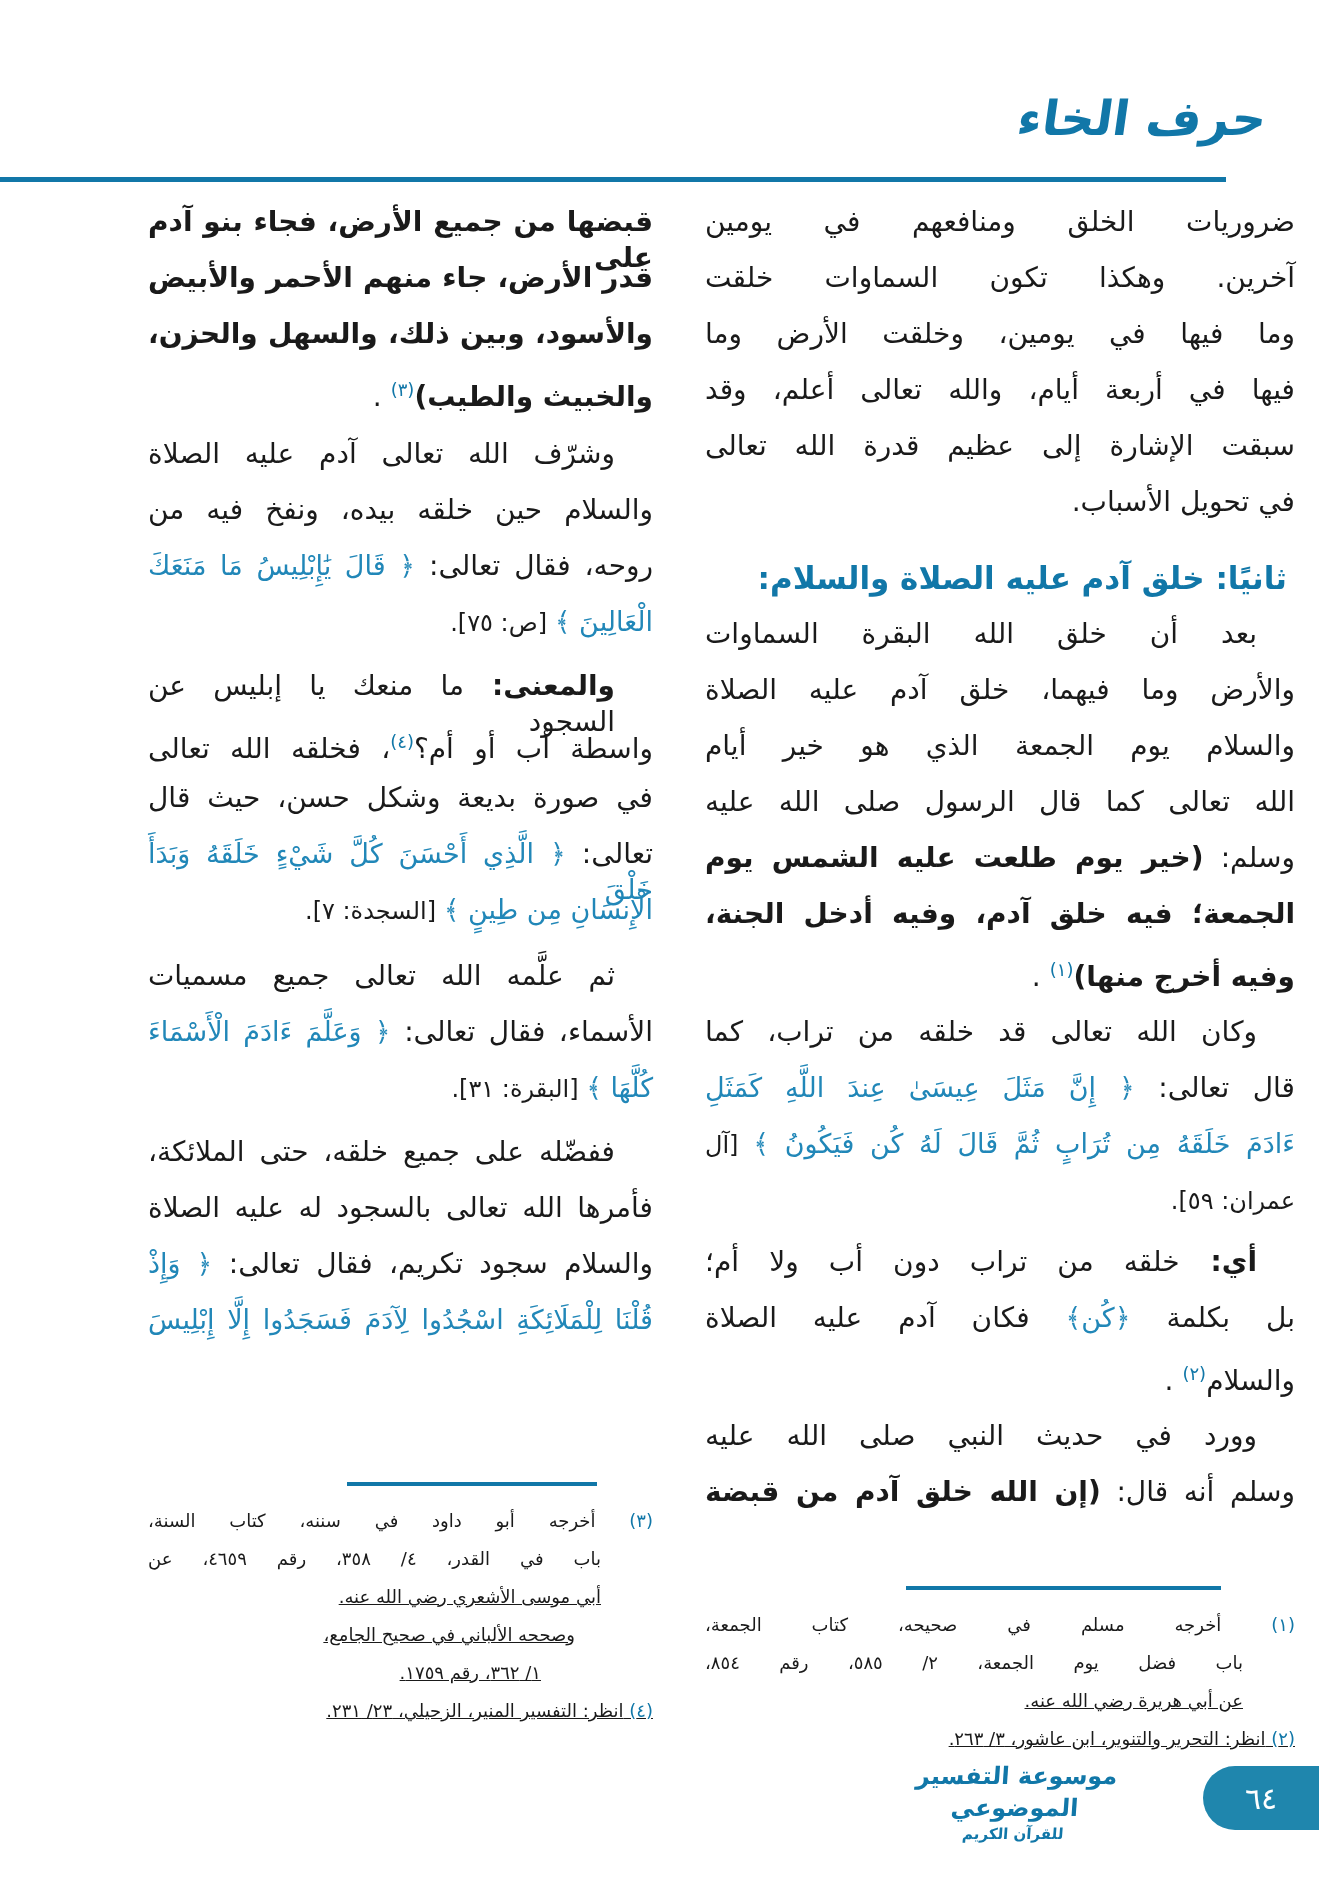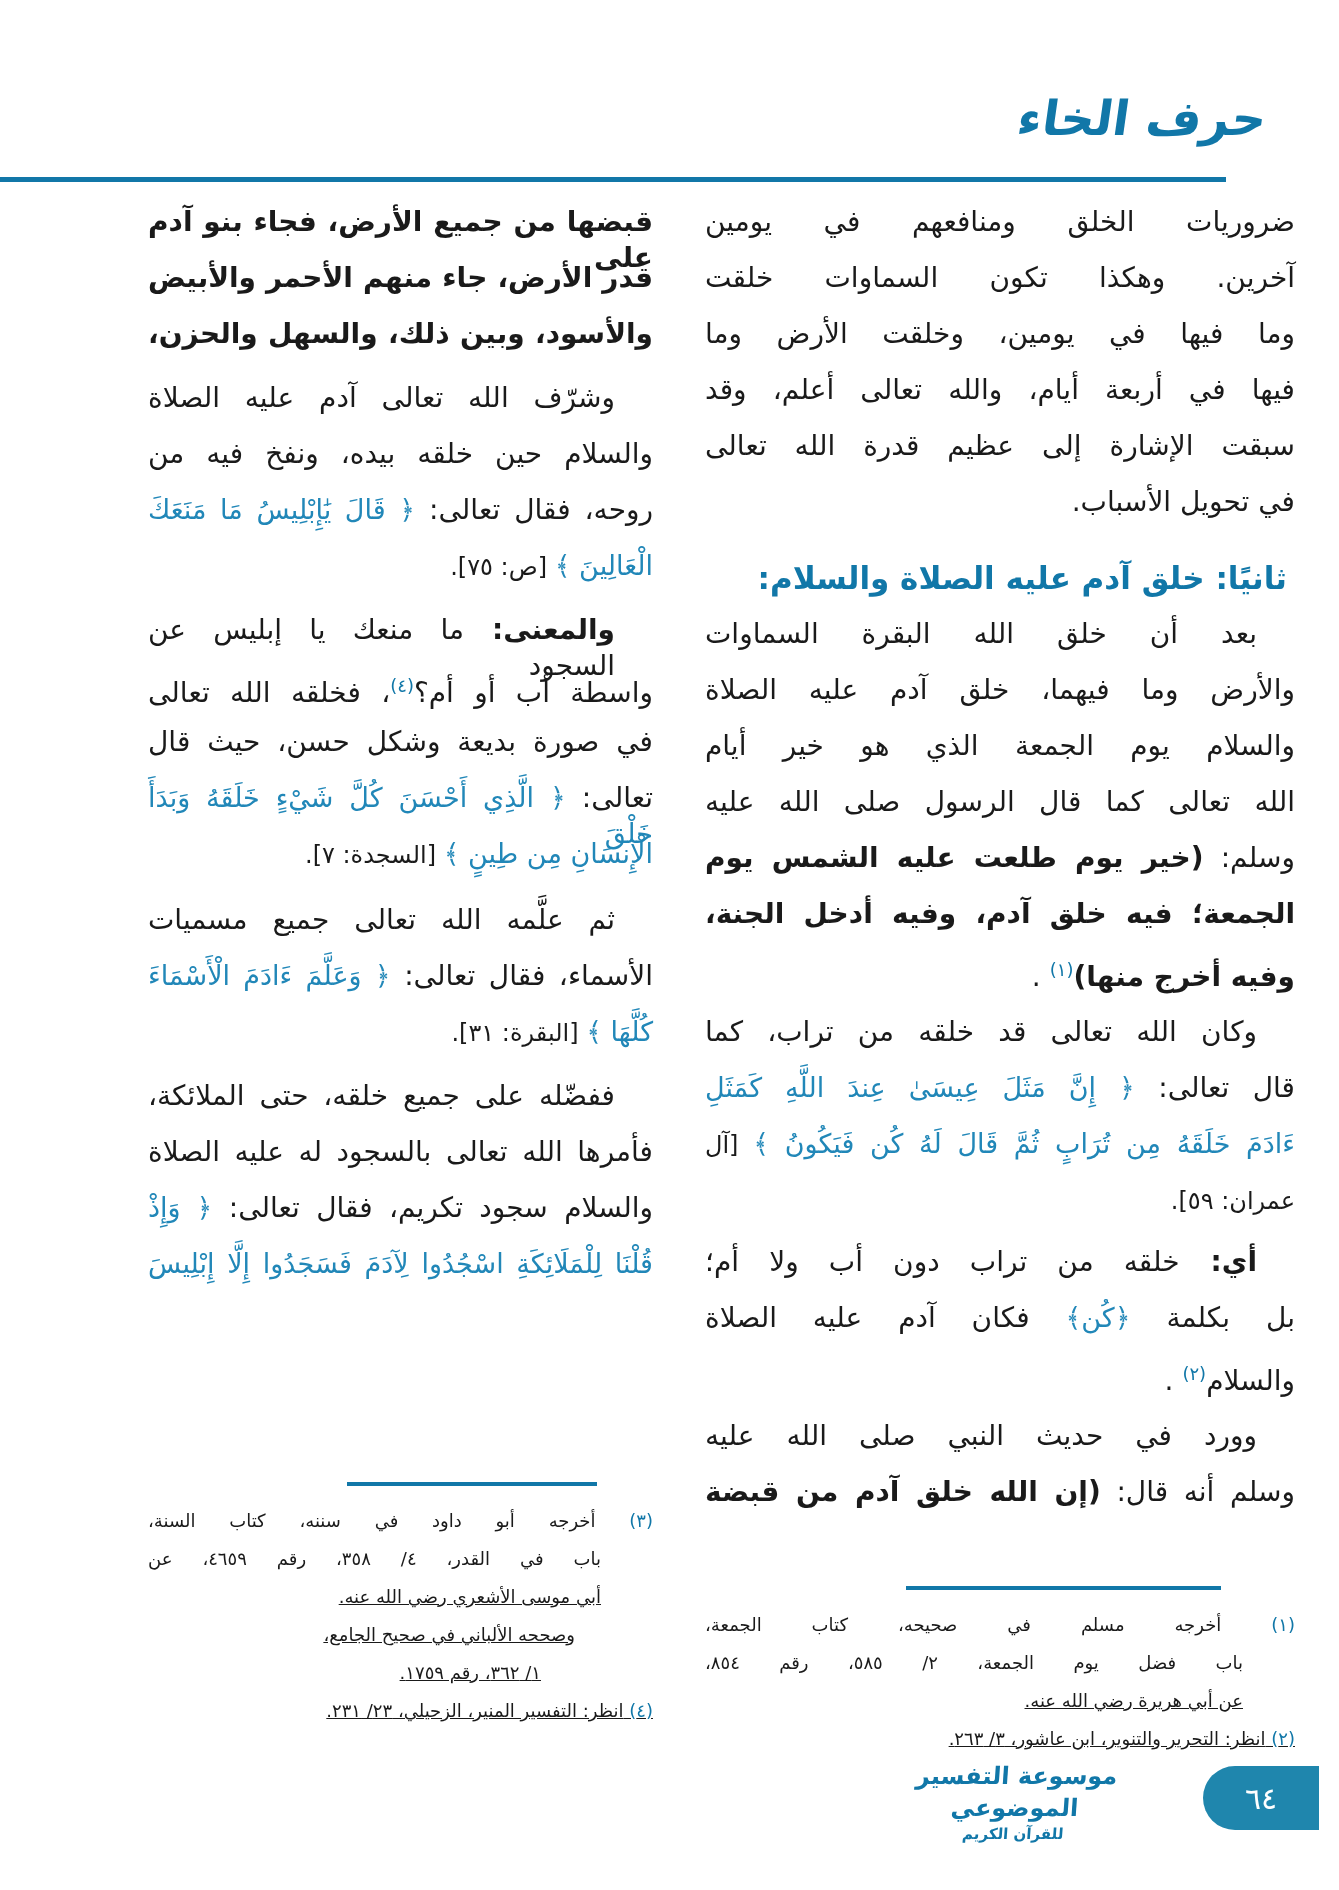--- a/index.html
+++ b/index.html
@@ -89,20 +89,21 @@
       <div class="line  ind" style="margin-top: 6px;"><span class="s-b">أي: </span><span class="s-n">خلقه من تراب دون أب ولا أم؛</span></div>
       <div class="line "><span class="s-n">بل بكلمة </span><span class="s-q">﴿كُن﴾</span><span class="s-n"> فكان آدم عليه الصلاة</span></div>
       <div class="line end"><span class="s-n">والسلام</span><span class="s-sup">(٢)</span><span class="s-n"> .</span></div>
       <div class="line  ind" style="margin-top: 6px;"><span class="s-n">وورد في حديث النبي صلى الله عليه</span></div>
       <div class="line "><span class="s-n">وسلم أنه قال: </span><span class="s-b">(إن الله خلق آدم من قبضة</span></div>
     </div>
   <div class="col col-left" id="col-left">
       <div class="line "><span class="s-b">قبضها من جميع الأرض، فجاء بنو آدم على</span></div>
       <div class="line "><span class="s-b">قدر الأرض، جاء منهم الأحمر والأبيض</span></div>
       <div class="line "><span class="s-b">والأسود، وبين ذلك، والسهل والحزن،</span></div>
+      <div class="line end"><span class="s-b">والخبيث والطيب)</span><span class="s-sup">(٣)</span><span class="s-n"> .</span></div>
       <div class="line  ind" style="margin-top: 8px;"><span class="s-n">وشرّف الله تعالى آدم عليه الصلاة</span></div>
       <div class="line "><span class="s-n">والسلام حين خلقه بيده، ونفخ فيه من</span></div>
       <div class="line "><span class="s-n">روحه، فقال تعالى: </span><span class="s-q">﴿ قَالَ يَٰإِبْلِيسُ مَا مَنَعَكَ</span></div>
       <div class="line end"><span class="s-q">الْعَالِينَ ﴾</span><span class="s-cite"> [ص: ٧٥].</span></div>
       <div class="line  ind" style="margin-top: 8px;"><span class="s-b">والمعنى: </span><span class="s-n">ما منعك يا إبليس عن السجود</span></div>
       <div class="line "><span class="s-n">واسطة أب أو أم؟</span><span class="s-sup">(٤)</span><span class="s-n">، فخلقه الله تعالى</span></div>
       <div class="line "><span class="s-n">في صورة بديعة وشكل حسن، حيث قال</span></div>
       <div class="line "><span class="s-n">تعالى: </span><span class="s-q">﴿ الَّذِي أَحْسَنَ كُلَّ شَيْءٍ خَلَقَهُ وَبَدَأَ خَلْقَ</span></div>
       <div class="line end"><span class="s-q">الْإِنسَانِ مِن طِينٍ ﴾</span><span class="s-cite"> [السجدة: ٧].</span></div>
       <div class="line  ind" style="margin-top: 10px;"><span class="s-n">ثم علَّمه الله تعالى جميع مسميات</span></div>

